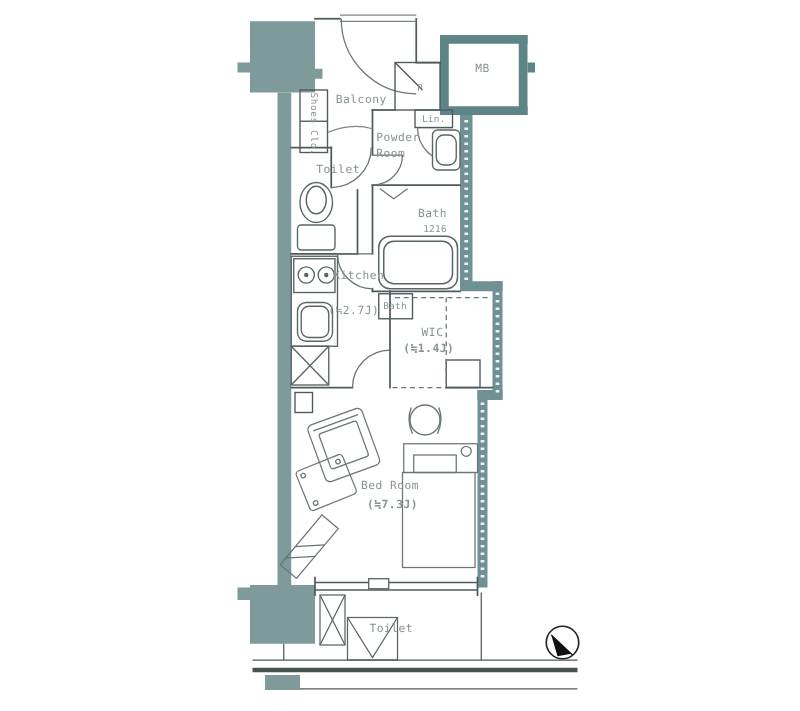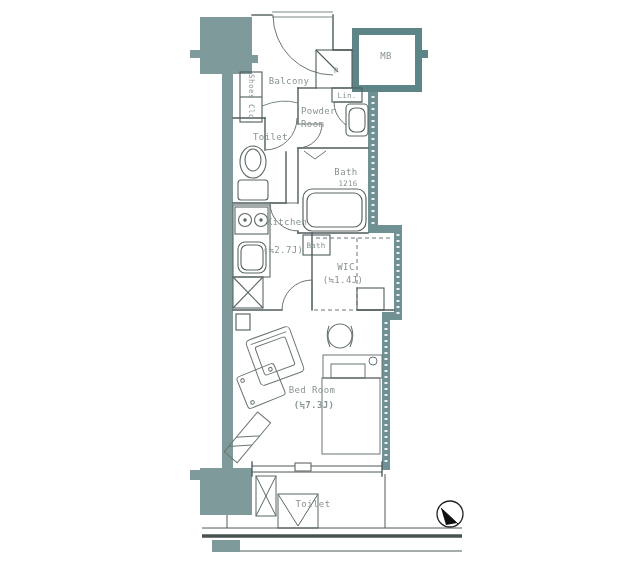--- a/index.html
+++ b/index.html
@@ -232,18 +232,18 @@
   <div>Powder</div>
   <div>Room</div>
 </div>
 <div class="lbl" style="left:251px;top:137px;padding-left:39px;">Toilet</div>
 <div class="lbl" style="left:346px;top:172px;">Bath</div>
 <div class="lbl small" style="left:348px;top:183px;">1216</div>
 <div class="lbl" style="left:287px;top:222px;text-align:right;">Kitchen</div>
 <div class="lbl" style="left:283px;top:250px;">(≒2.7J)</div>
 <div class="lbl small" style="left:316px;top:245px;">Bath</div>
 <div class="lbl" style="left:346px;top:267px;">WIC</div>
-<div class="lbl" style="left:343px;top:280px;">(≒1.4J)</div>
+<div class="lbl" style="left:343px;top:280px;font-weight:bold;">(≒1.4J)</div>
 <div class="lbl" style="left:312px;top:390px;">Bed Room</div>
 <div class="lbl" style="left:314px;top:405px;font-weight:bold;">(≒7.3J)</div>
 <div class="lbl" style="left:313px;top:504px;">Toilet</div>
 
 </div>
 
 </body></html>

